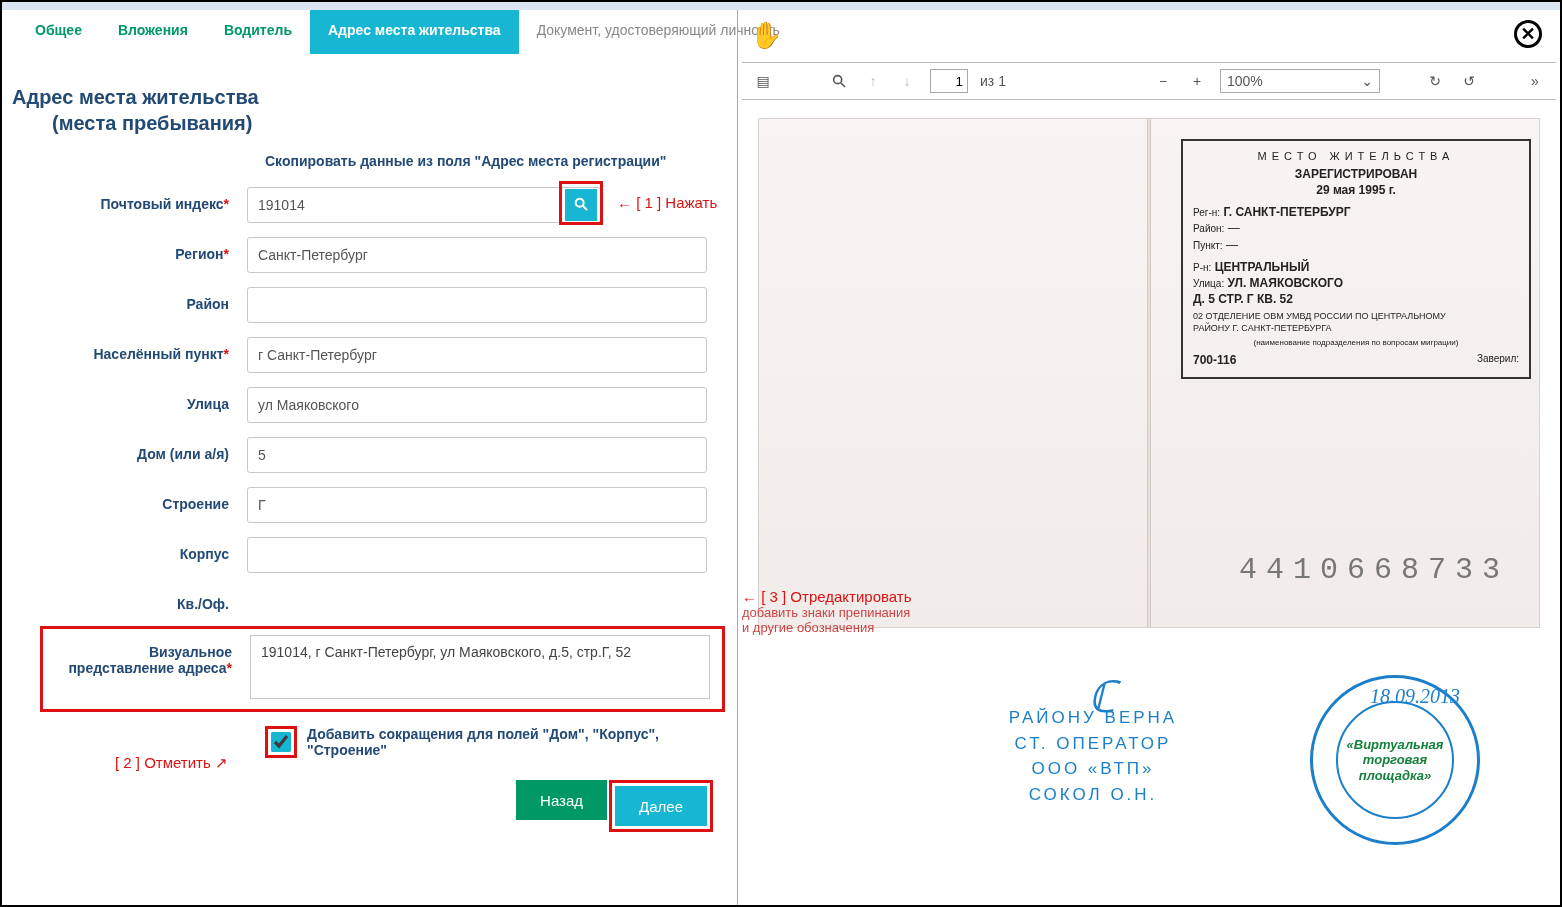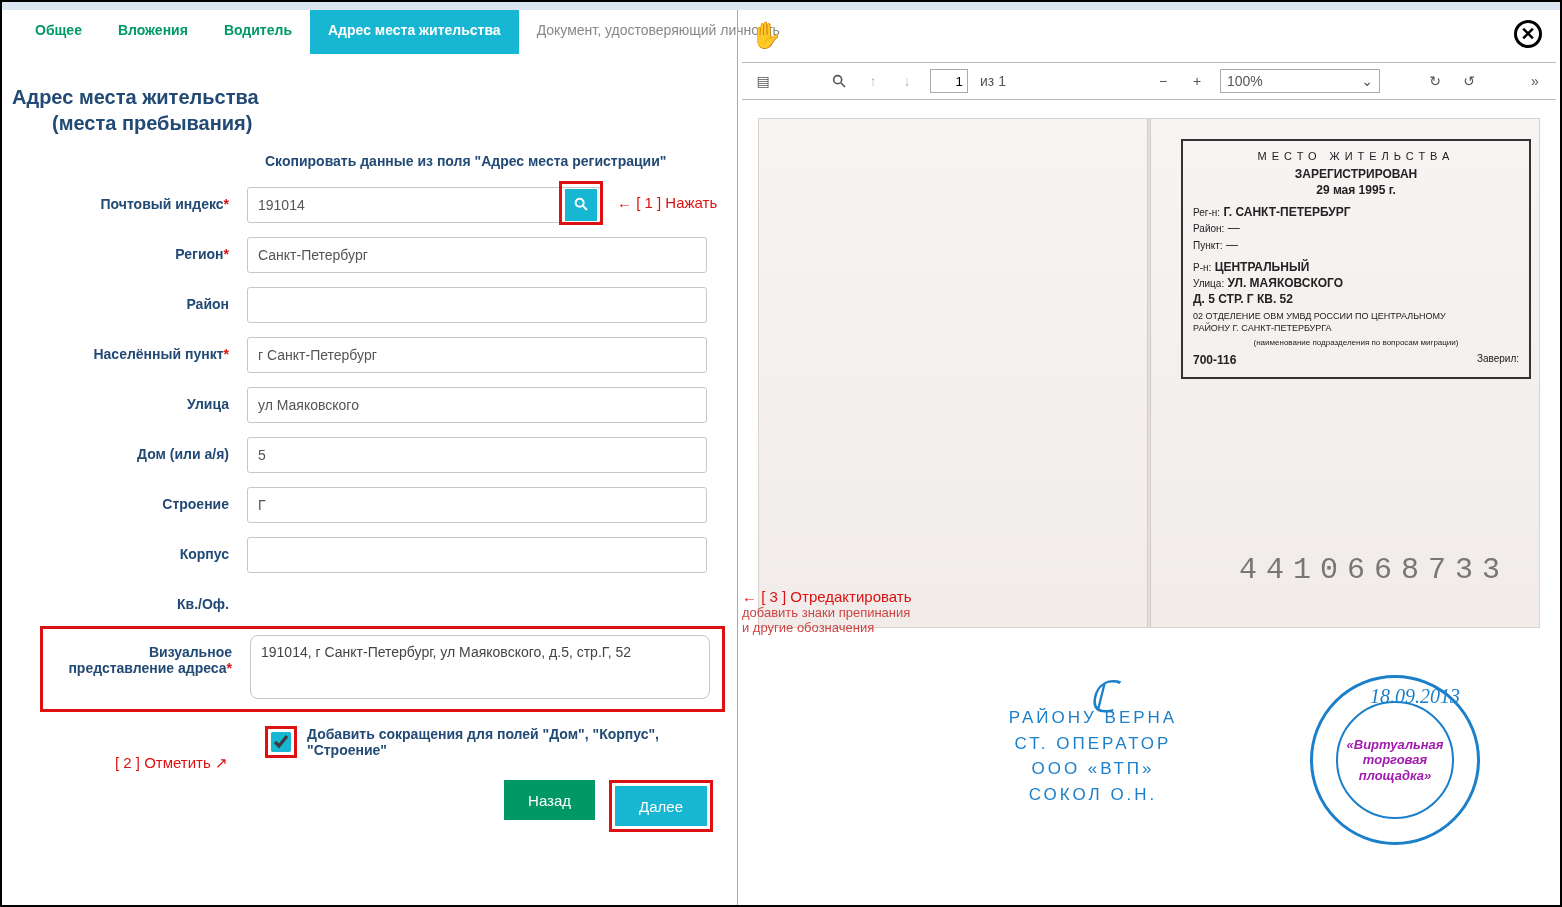--- a/index.html
+++ b/index.html
@@ -22,38 +22,38 @@
 .copy-link{color:#224a75;font-size:14px;margin-left:253px;margin-bottom:18px;font-weight:bold}
 
 
 .form{margin-top:4px}
 .row{display:flex;align-items:flex-start;margin-bottom:14px}
 .lbl{width:235px;text-align:right;padding-right:18px;color:#224a75;font-size:14px;font-weight:bold;padding-top:9px}
 .req::after{content:"*";color:#d11}
 .ctl{position:relative}
 .inp{width:460px;height:36px;border:1px solid #c3c8cc;border-radius:3px;padding:0 10px;font-size:14px;color:#555}
 .inp.short{width:354px}
-.ta{width:460px;height:64px;border:1px solid #c3c8cc;border-radius:8px;padding:8px 10px;font-size:14px;color:#444;resize:none}
+.ta{width:460px;height:64px;border:1px solid #c3c8cc;border-radius:0;padding:8px 10px;font-size:14px;color:#444;resize:none}
 
 .search-btn{position:absolute;left:318px;top:2px;width:32px;height:32px;background:#17b6d2;color:#fff;border:none;display:flex;align-items:center;justify-content:center;cursor:pointer}
 .search-box-red{position:absolute;left:312px;top:-6px;width:44px;height:44px;border:3px solid #d11;pointer-events:none}
 
 .annot{color:#d11;font-size:15px;position:absolute;white-space:nowrap}
 .annot .sub{display:block;color:#c44;font-size:13px}
 
 .visual-box{border:3px solid #d11;padding:6px 0 6px 0;margin-left:28px;margin-right:2px}
 .visual-box .row{margin-bottom:0}
 .visual-box .lbl{width:207px}
 
 .chk-row{display:flex;align-items:center;margin:14px 0 0 253px;position:relative}
 .chk-wrap{border:3px solid #d11;padding:3px;display:inline-flex}
 .chk{width:20px;height:20px;accent-color:#17b6d2}
 .chk-lbl{margin-left:10px;color:#224a75;font-size:14px;font-weight:bold}
 
-.btn-row{display:flex;justify-content:flex-end;margin:22px 14px 0 0;gap:14px}
+.btn-row{display:flex;justify-content:flex-end;margin:22px 14px 0 0;gap:2px}
 .btn{height:40px;padding:0 24px;border:none;color:#fff;font-size:15px;cursor:pointer}
 .btn.back{background:#009966}
 .btn.next{background:#17b6d2}
 .next-wrap{border:3px solid #d11;padding:3px}
 
 
 .drag-icon{position:absolute;top:10px;left:12px;font-size:26px;color:#555}
 .close-icon{position:absolute;top:10px;right:18px;width:28px;height:28px;border:3px solid #000;border-radius:50%;display:flex;align-items:center;justify-content:center;font-size:18px;font-weight:bold;cursor:pointer}
 .viewer-bar{position:absolute;top:52px;left:4px;right:4px;height:38px;border-top:1px solid #bbb;border-bottom:1px solid #bbb;display:flex;align-items:center;padding:0 10px;gap:12px;font-size:14px;color:#555}
 .vb-spacer{flex:1}
@@ -69,21 +69,21 @@
 .p-right{flex:1;position:relative}
 .stamp-box{position:absolute;top:20px;left:28px;right:8px;border:2px solid #333;padding:8px 10px;font-family:"Courier New",monospace;font-size:12px;color:#222;line-height:1.35}
 .stamp-heading{letter-spacing:5px;text-align:center;font-size:11px;margin-bottom:2px}
 .stamp-center{text-align:center;font-weight:bold}
 .stamp-row .k{font-size:10px}
 .dotnum{position:absolute;bottom:40px;left:40px;right:30px;font-family:"Courier New",monospace;font-size:30px;letter-spacing:9px;color:#777;text-align:right}
 
 .seal-area{position:absolute;bottom:40px;left:240px;right:40px;height:180px}
 .copy-txt{font-family:"Courier New",monospace;color:#1b7fca;font-size:17px;line-height:1.5;letter-spacing:3px;position:absolute;left:0;top:30px;text-align:center;width:210px}
 .round-seal{position:absolute;right:30px;top:0;width:170px;height:170px;border:3px solid #1b7fca;border-radius:50%;display:flex;align-items:center;justify-content:center}
-.round-seal .inner{border:2px solid #1b7fca;border-radius:50%;width:118px;height:118px;display:flex;flex-direction:column;align-items:center;justify-content:center;color:#a21caf;font-size:13px;font-style:italic;font-weight:bold;text-align:center;line-height:1.2}
+.round-seal .inner{border:2px solid #1b7fca;border-radius:50%;width:118px;height:118px;display:flex;flex-direction:column;align-items:center;justify-content:center;color:#15803d;font-size:13px;font-style:italic;font-weight:bold;text-align:center;line-height:1.2}
 .sig{position:absolute;left:100px;top:-10px;color:#1b7fca;font-size:44px;font-style:italic;font-family:cursive}
 .date-hand{position:absolute;right:50px;top:10px;color:#1b7fca;font-size:20px;font-style:italic;font-family:cursive}
 
 svg.mag{width:16px;height:16px}
 </style>
 </head>
 <body>
 
 <div class="top-strip"></div>
 <div class="container">

